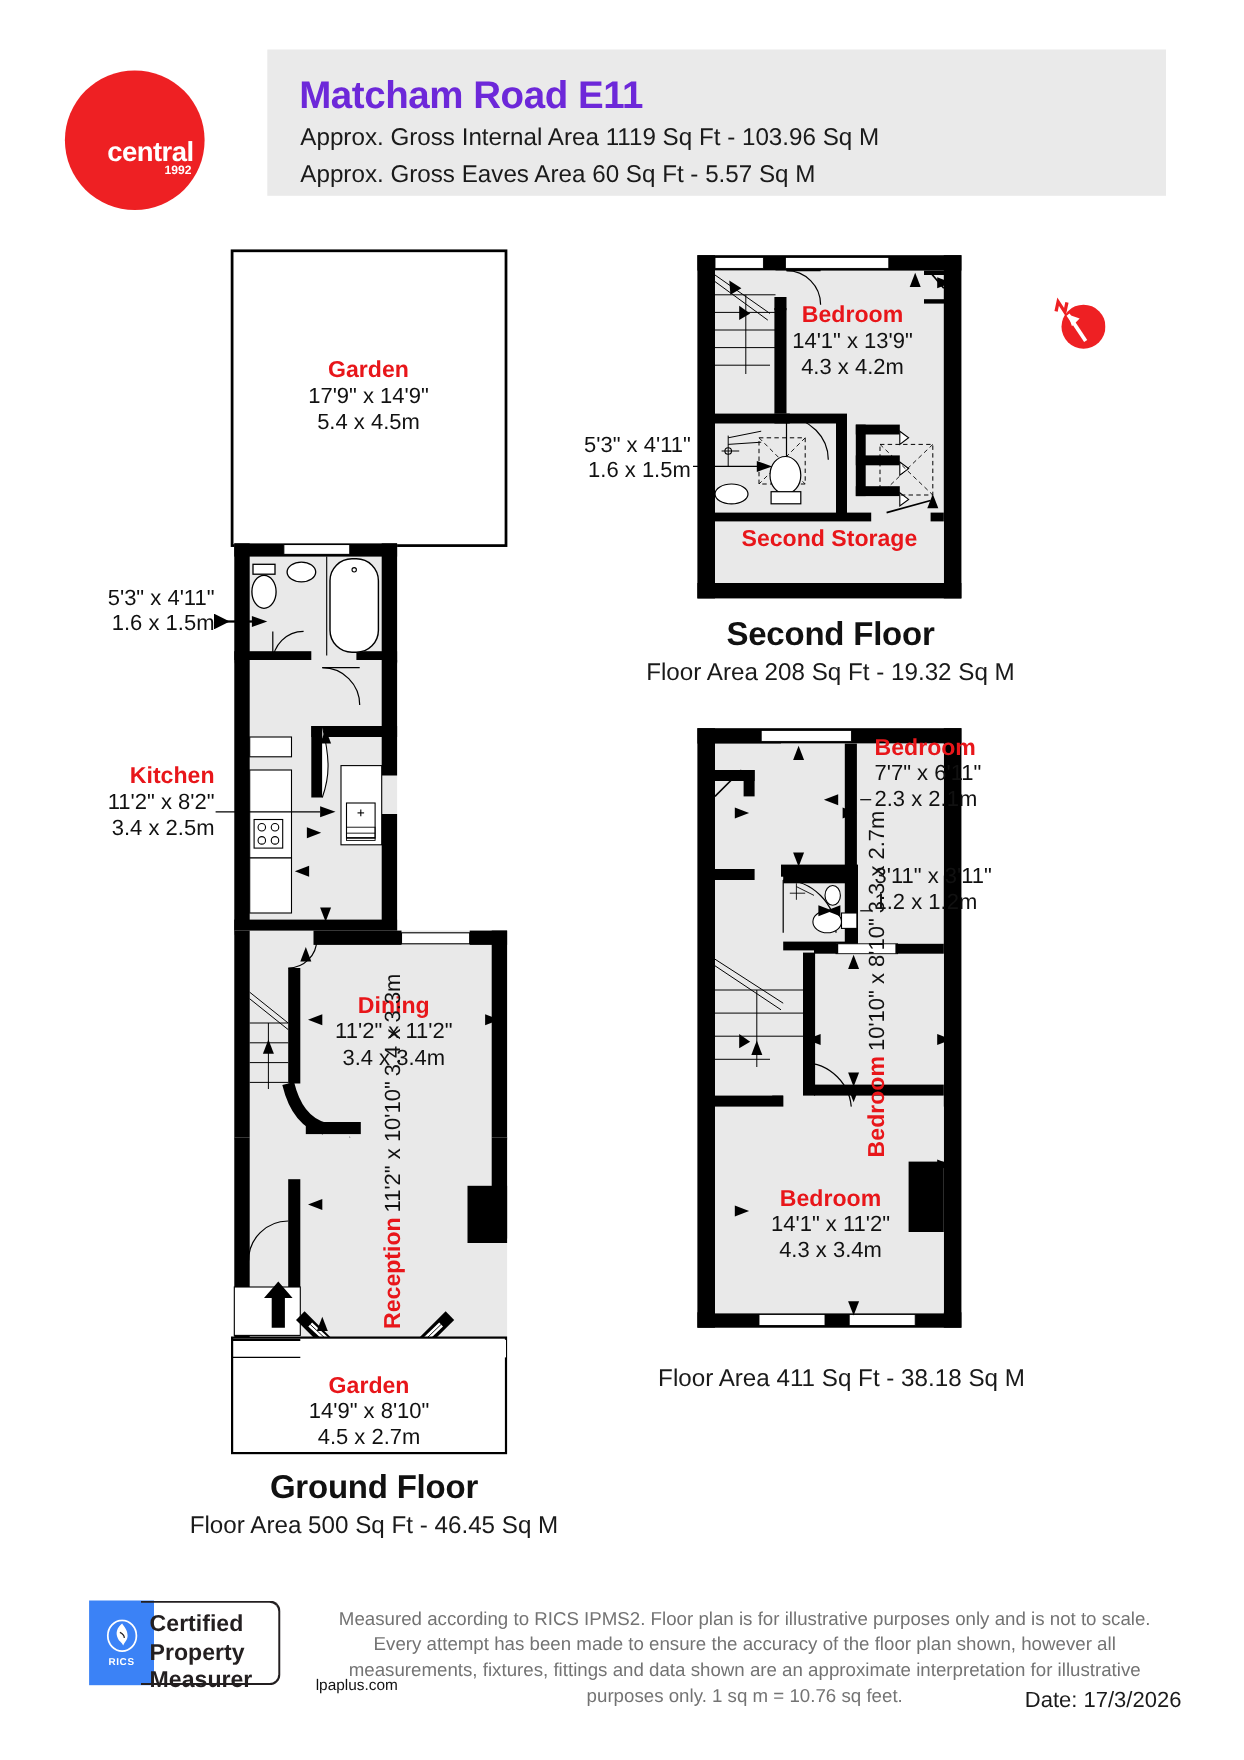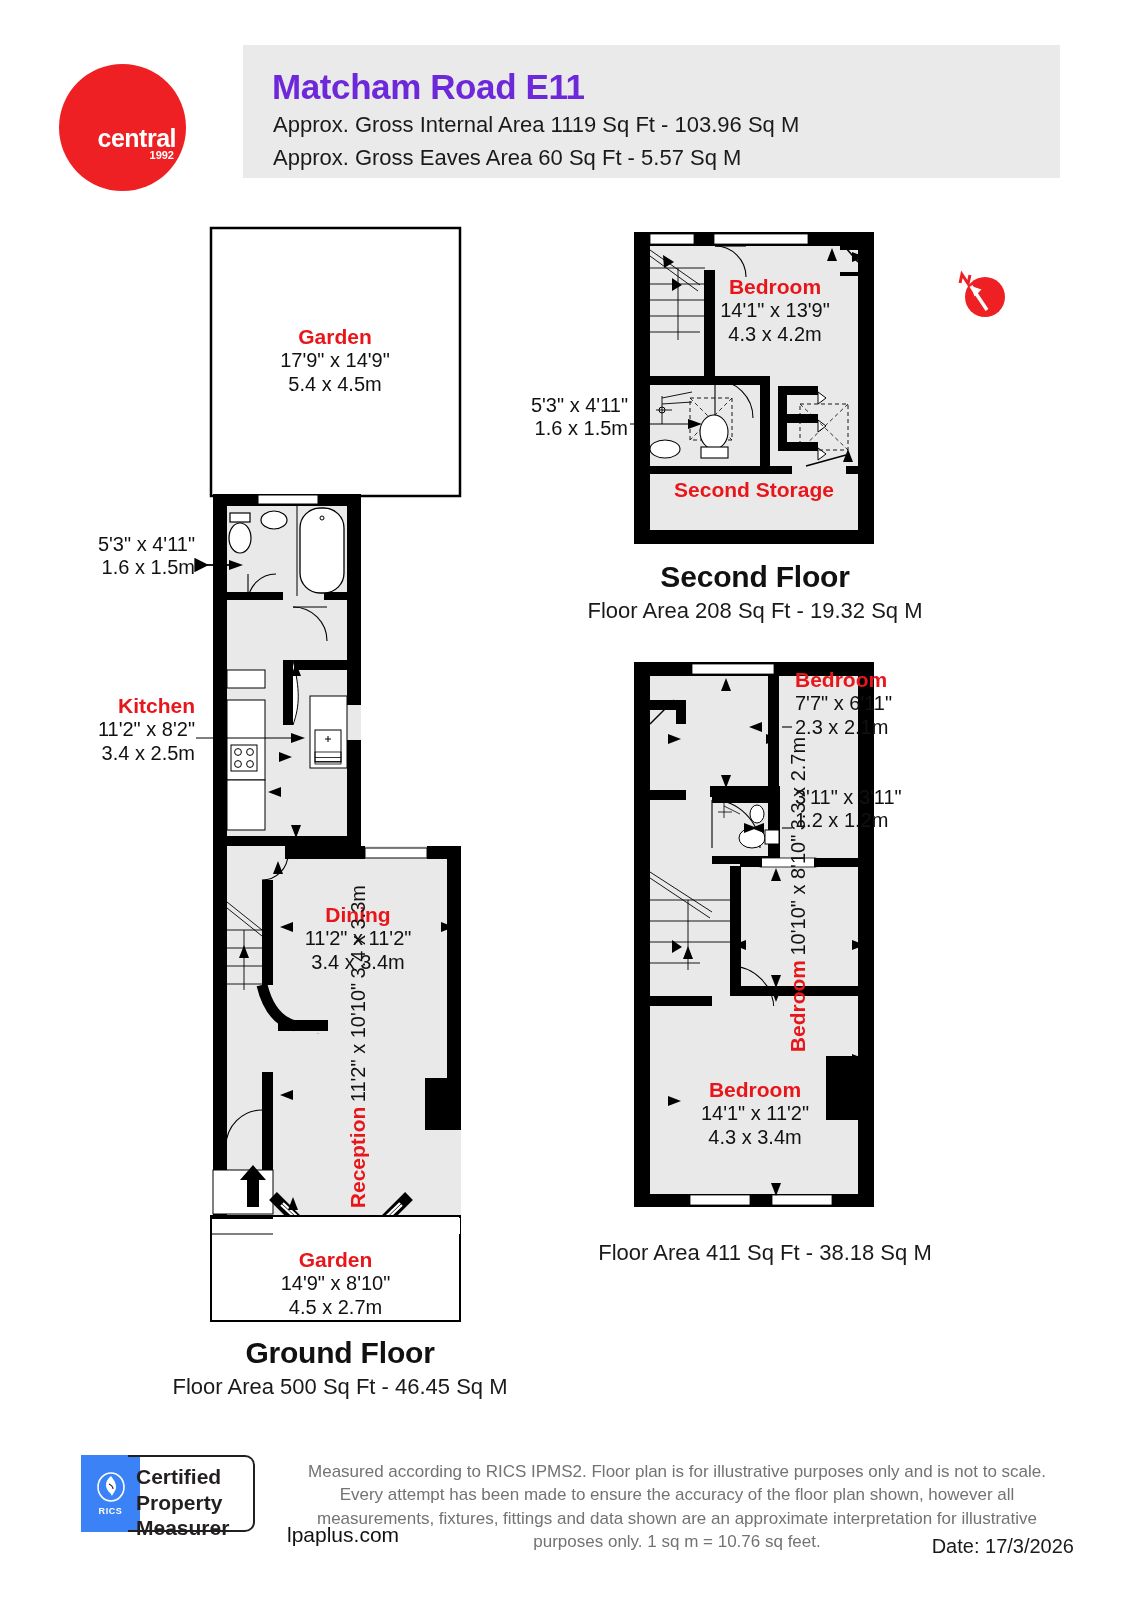--- a/index.html
+++ b/index.html
@@ -159,21 +159,21 @@
     left: 287px; top: 1460px;
     width: 780px;
     font-size: 17px;
     line-height: 1.38;
     color: #737373;
     text-align: center;
   }
   #site-url {
     position: absolute;
     left: 287px; top: 1523px;
-    font-size: 21px;
+    font-size: 14px;
     color: #111;
   }
   #plan-date {
     position: absolute;
     right: 57px; top: 1535px;
     font-size: 20px;
     color: #1a1a1a;
   }
 </style>
 </head>

